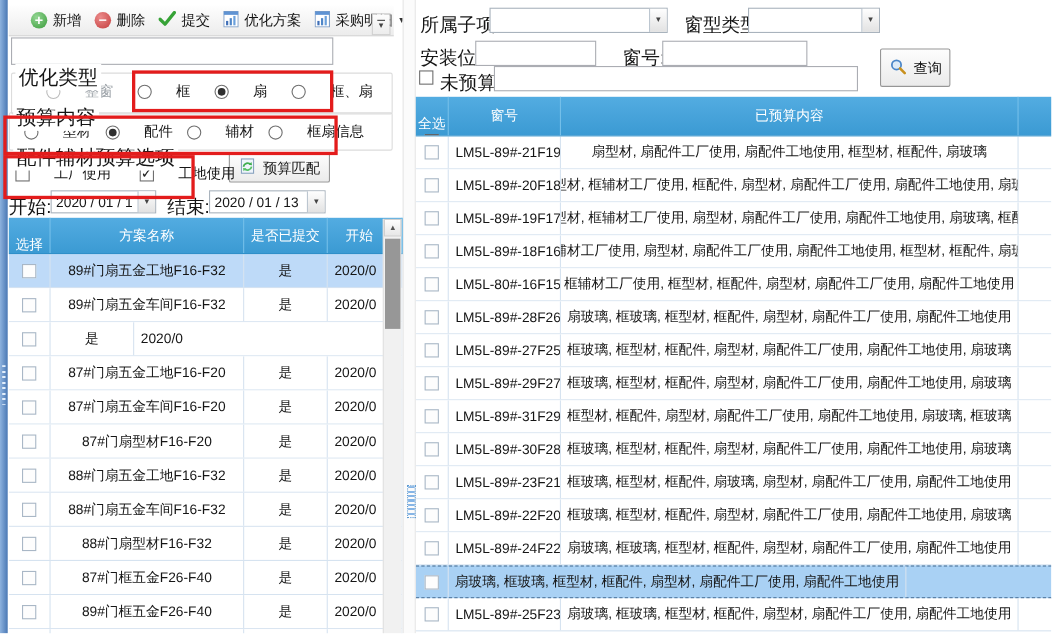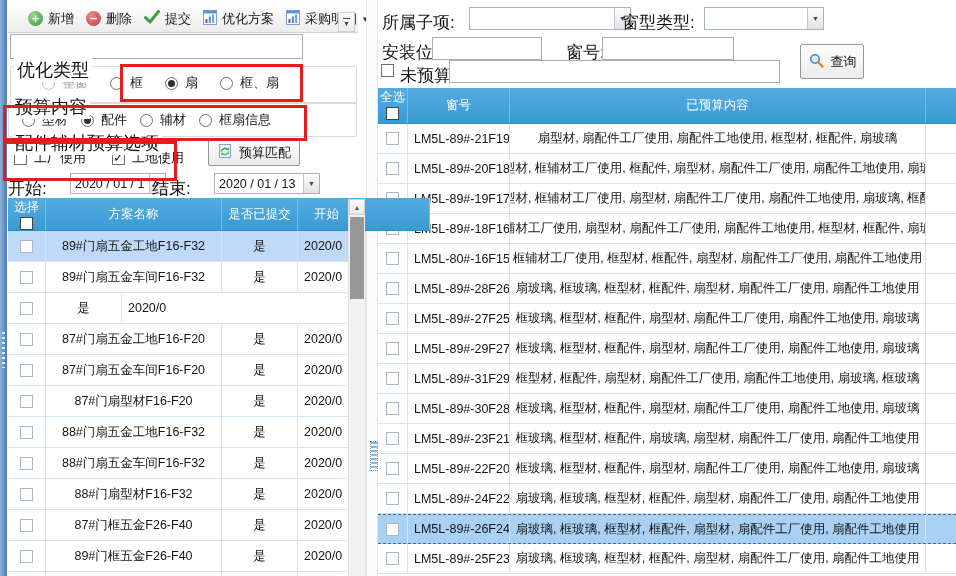--- a/index.html
+++ b/index.html
@@ -31,49 +31,49 @@
         align-items:center;justify-content:center;gap:1px;}
   .ovf-bar{width:7px;height:1px;background:#444;}
   .ovf-caret{font-size:7px;color:#444;line-height:1;}
 
   
   .txt{position:absolute;border:1px solid #abadb3;background:#fff;box-sizing:border-box;
        font-family:inherit;font-size:12.5px;padding:2px 4px;outline:none;}
   .gbox{position:absolute;border:1px solid #dcdcdc;border-radius:2px;}
   .glabel{position:absolute;background:#fff;padding:0 3px;font-size:18px;z-index:3;}
   .optrow{position:absolute;display:flex;align-items:center;z-index:2;}
-  .opt-item{display:flex;align-items:center;gap:7px;font-size:13px;white-space:nowrap;}
+  .opt-item{display:flex;align-items:center;gap:22px;font-size:13px;white-space:nowrap;}
   .opt-item.disabled .opt-label{color:#9aa0a6;}
   .radio{width:13px;height:13px;border:1px solid #6f6f6f;border-radius:50%;background:#fff;
          display:inline-block;position:relative;box-sizing:border-box;}
   .radio.checked::after{content:"";position:absolute;left:2px;top:2px;right:2px;bottom:2px;
          background:#2f2f2f;border-radius:50%;}
   .radio.disabled{border-color:#bcbcbc;}
   .cbox{width:13px;height:13px;border:1px solid #6f6f6f;background:#fff;display:inline-block;
         position:relative;box-sizing:border-box;}
   .cbox.checked::after{content:"✓";position:absolute;left:0px;top:-3px;font-size:13px;
         font-weight:bold;color:#222;}
   .cbox.lite{border-color:#a9b7c6;background:#fdfdfd;}
   .hl{position:absolute;border:3px solid #e31c1c;z-index:5;pointer-events:none;}
   .btn{background:linear-gradient(#fdfdfd,#ebebeb);border:1px solid #969696;border-radius:2px;
        display:flex;align-items:center;justify-content:center;gap:6px;font-size:13px;box-sizing:border-box;}
   .fl{position:absolute;font-size:17px;white-space:nowrap;}
   .combo{position:absolute;border:1px solid #a9b3bd;background:#fff;display:flex;align-items:center;
-         box-sizing:border-box;margin-left:24px;}
+         box-sizing:border-box;}
   .combo .cv{flex:1;padding:0 4px;font-size:12.5px;white-space:nowrap;overflow:hidden;}
   .combo .cb{width:15px;align-self:stretch;background:linear-gradient(#fefefe,#e2e2e2);
          border-left:1px solid #bcc6d0;display:flex;align-items:center;justify-content:center;}
   .combo .cb::before{content:"▼";font-size:7px;color:#444;}
 
   
   .thead{position:absolute;background:linear-gradient(#53ace1,#3b9ad3);color:#fff;display:flex;
          border-bottom:1px solid #2f8fc9;box-sizing:border-box;z-index:2;}
   .th{display:flex;align-items:center;justify-content:center;border-right:1px solid #74bfe9;
       box-sizing:border-box;font-size:12.5px;overflow:hidden;white-space:nowrap;}
-  .th.two{flex-direction:column;justify-content:flex-start;padding-top:1px;gap:1px;}
+  .th.two{flex-direction:column;justify-content:flex-start;padding-top:16px;gap:1px;}
   .hcb{width:13px;height:13px;background:#fff;border:1px solid #444;box-sizing:border-box;}
   .tbody{position:absolute;overflow:hidden;}
   .trow{display:flex;background:#fff;box-sizing:border-box;border-bottom:1px solid #d6e3f0;}
   .td{display:flex;align-items:center;justify-content:center;border-right:1px solid #d6e3f0;
       box-sizing:border-box;font-size:12.5px;overflow:hidden;white-space:nowrap;}
 
   
   .lrow{height:31px;}
   .lrow.sel{background:#bedaf8;}
   .lc-chk{width:38px;}
@@ -238,21 +238,21 @@
   <div class="combo" style="left:46px;top:173px;width:96px;height:21px;">
     <span class="cv">2020 / 01 / 1</span>
     <span class="cb"></span>
   </div>
   <span class="fl" style="left:152px;top:177px;">结束:</span>
   <div class="combo" style="left:190px;top:173px;width:106px;height:21px;">
     <span class="cv">2020 / 01 / 13</span>
     <span class="cb"></span>
   </div>
 
-  <div class="thead" style="left:8px;top:198px;width:422px;height:33px;">
+  <div class="thead" style="left:8px;top:198px;width:358px;height:33px;">
     <div class="th two lh-chk">
       <span>选择</span>
       <span class="hcb"></span>
     </div>
     <div class="th lh-name">方案名称</div>
     <div class="th lh-sub">是否已提交</div>
     <div class="th lh-date">开始</div>
   </div>
   <div class="tbody" style="left:8px;top:231px;width:358px;height:400px;" id="left-body">
       <div class="trow lrow sel">
@@ -496,21 +496,20 @@
           <span class="cbox lite"></span>
         </div>
         <div class="td rc-no">LM5L-89#-24F22</div>
         <div class="td rc-content">扇玻璃, 框玻璃, 框型材, 框配件, 扇型材, 扇配件工厂使用, 扇配件工地使用</div>
         <div class="td rc-tail"></div>
       </div>
       <div class="trow rrow sel">
         <div class="td rc-chk">
           <span class="cbox lite"></span>
         </div>
-        <div class="td rc-no">LM5L-89#-26F24</div>
         <div class="td rc-content">扇玻璃, 框玻璃, 框型材, 框配件, 扇型材, 扇配件工厂使用, 扇配件工地使用</div>
         <div class="td rc-tail"></div>
       </div>
       <div class="trow rrow">
         <div class="td rc-chk">
           <span class="cbox lite"></span>
         </div>
         <div class="td rc-no">LM5L-89#-25F23</div>
         <div class="td rc-content">扇玻璃, 框玻璃, 框型材, 框配件, 扇型材, 扇配件工厂使用, 扇配件工地使用</div>
         <div class="td rc-tail"></div>

